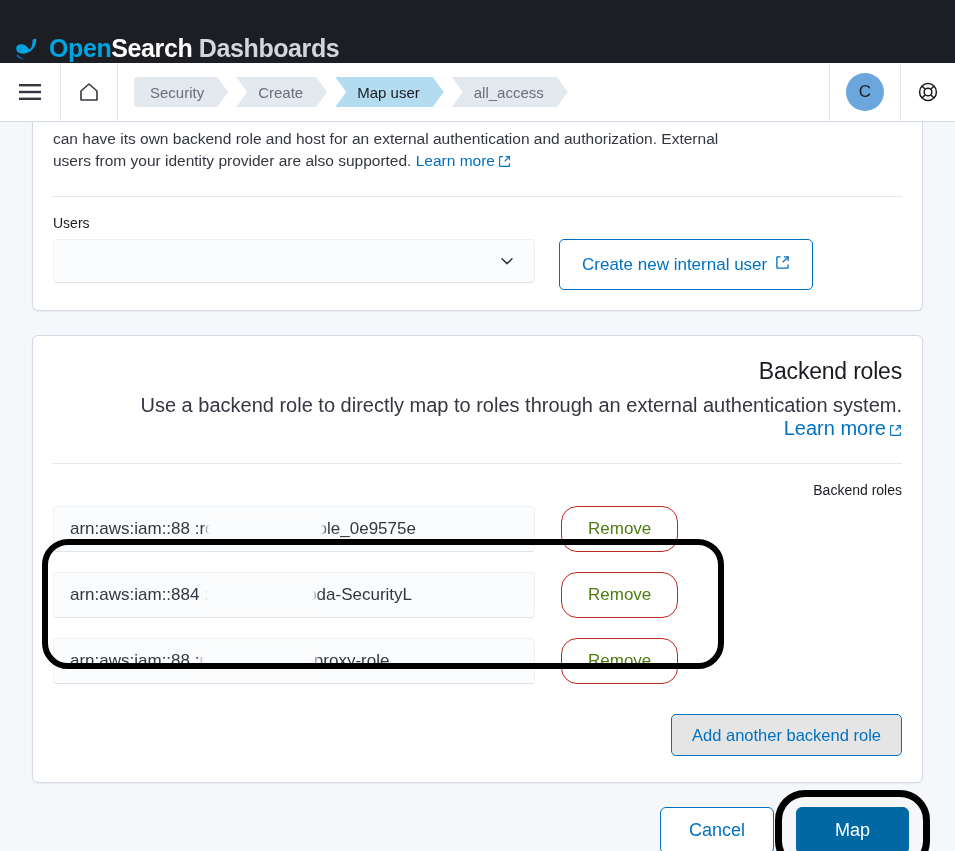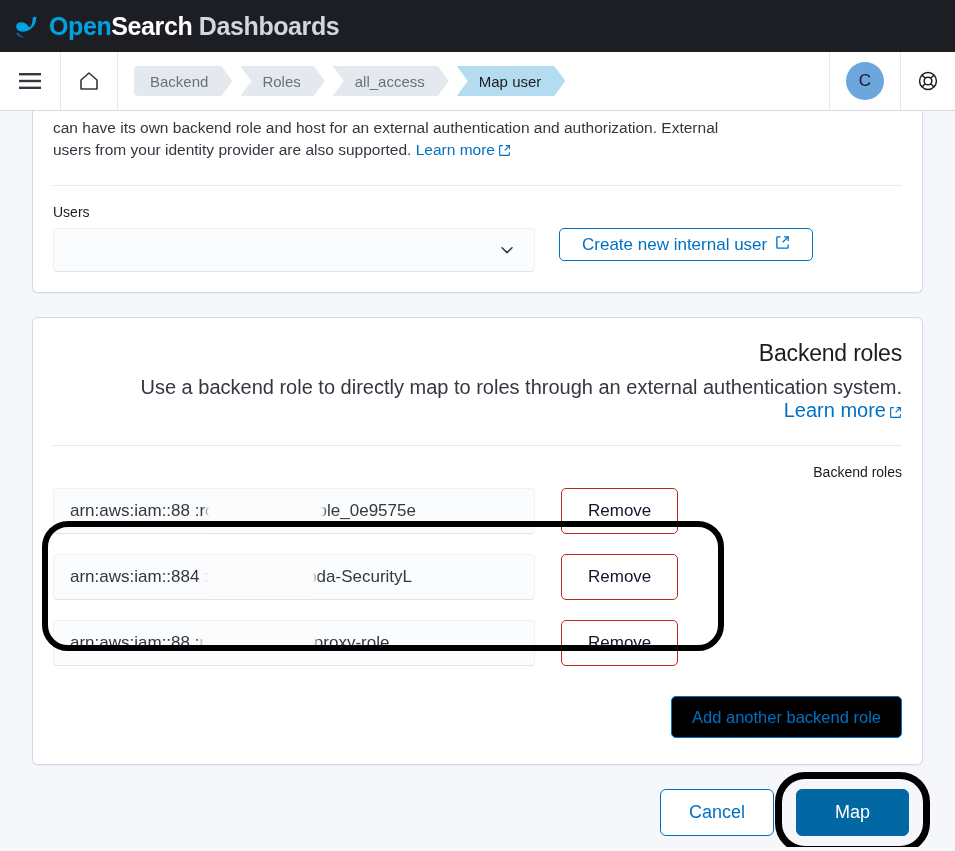--- a/index.html
+++ b/index.html
@@ -8,24 +8,24 @@
     width: 955px;
     height: 851px;
     overflow: hidden;
     background: #f5f7fa;
     font-family: "Liberation Sans", sans-serif;
     -webkit-font-smoothing: antialiased;
   }
 
   
   .top-header {
-    height: 52px;
+    height: 63px;
     background: #1d1e24;
     display: flex;
-    align-items: center;
+    align-items: flex-end;
     padding-left: 12px;
   }
   .brand {
     display: flex;
     align-items: center;
     gap: 7px;
   }
   .brand-logo { width: 30px; height: 30px; display: block; }
   .brand-text {
     font-size: 25px;
@@ -189,21 +189,21 @@
     cursor: pointer;
     white-space: nowrap;
     background: #ffffff;
   }
   .btn-outline-primary {
     border: 1px solid #0071c2;
     color: #0071c2;
     padding: 0 22px;
     gap: 8px;
   }
-  .btn-create-user { height: 33px; font-size: 17px; }
+  .btn-create-user { height: 51px; font-size: 17px; }
 
   .helper {
     font-size: 14px;
     color: #69707d;
     margin-top: 9px;
   }
 
   
   .panel-backend {
     margin-top: 22px;
@@ -262,32 +262,32 @@
     background: #fbfcfd;
     filter: blur(2px);
     pointer-events: none;
   }
   .redact.r1 { left: 152px; width: 118px; }
   .redact.r2 { left: 150px; width: 112px; }
   .redact.r3 { left: 146px; width: 116px; }
 
   .btn-remove {
     border: 1px solid #bd271e;
-    color: #0f172a;
+    color: #4d7c0f;
     background: #ffffff;
     height: 46px;
     padding: 0 26px;
     font-size: 17px;
-    border-radius: 5px;
+    border-radius: 16px;
   }
 
   .btn-add {
     border: 1px solid #0071c2;
     color: #0071c2;
-    background: #000000;
+    background: #e5e5e5;
     height: 42px;
     padding: 0 20px;
     font-size: 16.5px;
     border-radius: 5px;
     margin-top: 18px;
   }
 
   
   .annot-box {
     position: absolute;
@@ -364,24 +364,24 @@
     </svg>
   </div>
 
   <div class="nav-cell">
     <svg class="nav-icon" width="24" height="24" viewBox="0 0 24 24">
       <path d="M12 4 L20 11 L20 20 L4 20 L4 11 Z" fill="none" stroke="#343741" stroke-width="1.6" stroke-linejoin="round"></path>
     </svg>
   </div>
 
   <div class="breadcrumbs">
-    <div class="crumb first">Backend</div>
-    <div class="crumb">Roles</div>
+    <div class="crumb first">Security</div>
+    <div class="crumb">Create</div>
+    <div class="crumb active">Map user</div>
     <div class="crumb">all_access</div>
-    <div class="crumb active">Map user</div>
   </div>
 
   <div class="nav-right">
     <div class="nav-cell">
       <div class="avatar">C</div>
     </div>
     <div class="nav-cell">
       <svg class="nav-icon" width="22" height="22" viewBox="0 0 24 24">
         <circle cx="12" cy="12" r="9.2" fill="none" stroke="#1a1c21" stroke-width="1.6"></circle>
         <circle cx="12" cy="12" r="4.2" fill="none" stroke="#1a1c21" stroke-width="1.6"></circle>

